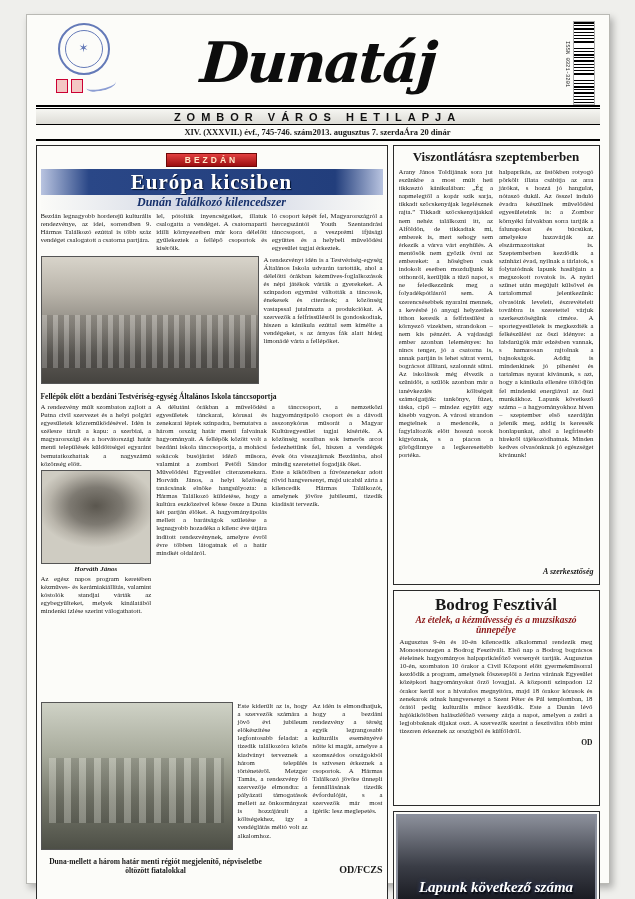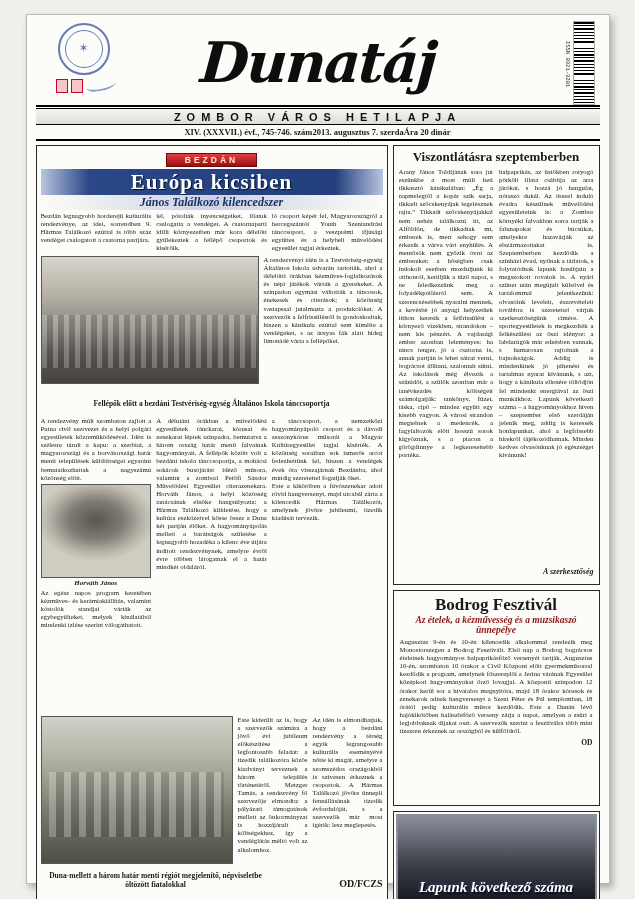--- a/index.html
+++ b/index.html
@@ -58,21 +58,21 @@
   .row { display:flex; gap:5px; margin-bottom:2px; }
   .row > .col { flex:1; min-width:0; }
   .intro3 { height:42px; overflow:hidden; }
   .photo { border:1px solid #555; }
   .main-photo { width:218px; height:128px;
     background:linear-gradient(180deg,#d8d4ca 0%,#b9b4aa 28%,#8e8a82 55%,#5c5954 78%,#45433f 100%);
     position:relative; }
   .main-photo::after { content:""; position:absolute; left:0; right:0; top:46%; bottom:12%;
     background:repeating-linear-gradient(90deg,rgba(255,255,255,.35) 0 5px,rgba(40,40,40,.25) 5px 11px); opacity:.6; }
   .photo-row { height:132px; overflow:hidden; }
-  .caption { font-weight:bold; font-size:7.5px; text-align:center; margin:9px 0; }
+  .caption { font-weight:bold; font-size:7.5px; text-align:left; margin:2px 0; }
   .cols3 { height:297px; overflow:hidden; }
   figure { margin:2px 0; }
   .portrait { width:100%; background:radial-gradient(ellipse 55% 45% at 50% 38%,#5a564e 0%,#7e7a72 45%,#b9b5ab 80%,#cfccc2 100%); }
   .p1 { height:94px; }
   .p2 { height:78px; }
   figcaption { font-weight:bold; font-style:italic; font-size:7px; text-align:center; margin-top:1px; }
   .bottom-row { height:152px; overflow:hidden; }
   .bottom-photo { width:192px; height:148px;
     background:linear-gradient(180deg,#cfd2c6 0%,#a8ab9c 35%,#77796c 65%,#4d4f46 100%); position:relative; }
   .bottom-photo::after { content:""; position:absolute; left:4%; right:4%; top:38%; bottom:18%;
@@ -130,21 +130,21 @@
     <span>Ára 20 dinár</span>
   </div>
 
   <main class="content">
 
     <article class="lead">
       <div class="kicker-row">
         <span class="kicker">BEZDÁN</span>
       </div>
       <h2 class="lead-title">Európa kicsiben</h2>
-      <h3 class="lead-subtitle">János Találkozó kilencedszer</h3>
+      <h3 class="lead-subtitle">Dunán Találkozó kilencedszer</h3>
 
       <div class="row intro3">
         <p class="txt col">Bezdán legnagyobb horderejű kulturális rendezvénye, az idei, sorrendben 9. Hármas Találkozó ezúttal is több száz vendéget csalogatott a csatorna partjára.</p>
         <p class="txt col">lel, pótolták ínyencségeiket, illatuk csalogatta a vendéget. A csatornaparti idilli környezetben már kora délelőtt gyülekeztek a fellépő csoportok és kísérőik.</p>
         <p class="txt col">ló csoport képét fel, Magyarországról a hercegszántói Youth Szentandrási tánccsoport, a veszprémi ifjúsági együttes és a helybeli művelődési egyesület tagjai érkeztek.</p>
       </div>
 
       <div class="row photo-row">
         <div class="photo main-photo"></div>
         <p class="txt col">A rendezvényt idén is a Testvériség-egység Általános Iskola udvarán tartották, ahol a délelőtti órákban kézműves-foglalkozások és népi játékok várták a gyerekeket. A színpadon egymást váltották a táncosok, énekesek és citerások; a közönség vastapssal jutalmazta a produkciókat. A szervezők a felfrissülésről is gondoskodtak, hiszen a kánikula ezúttal sem kímélte a vendégeket, s az árnyas fák alatt hideg limonádé várta a fellépőket.</p>

